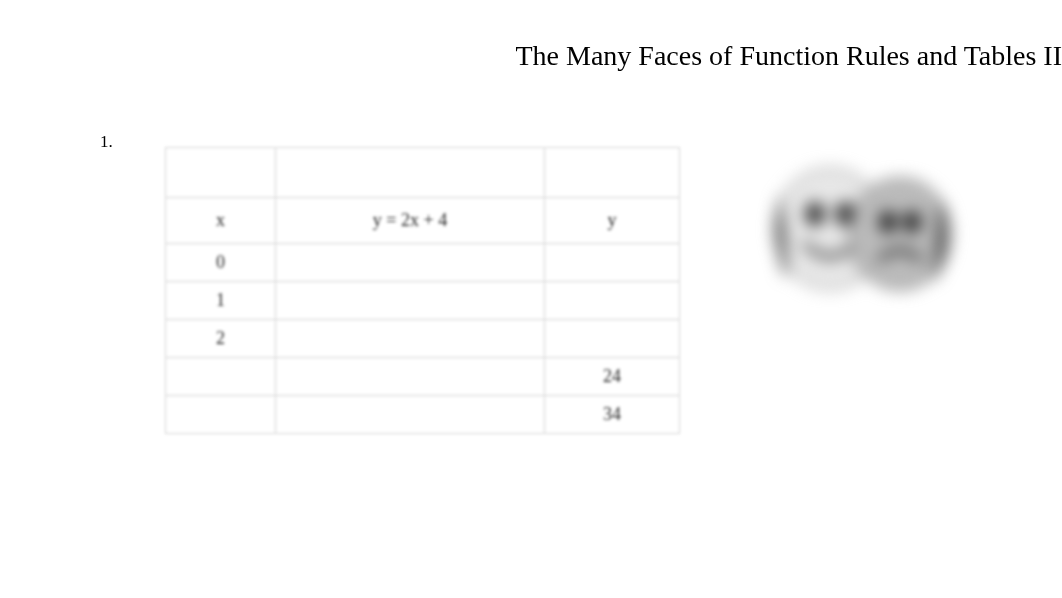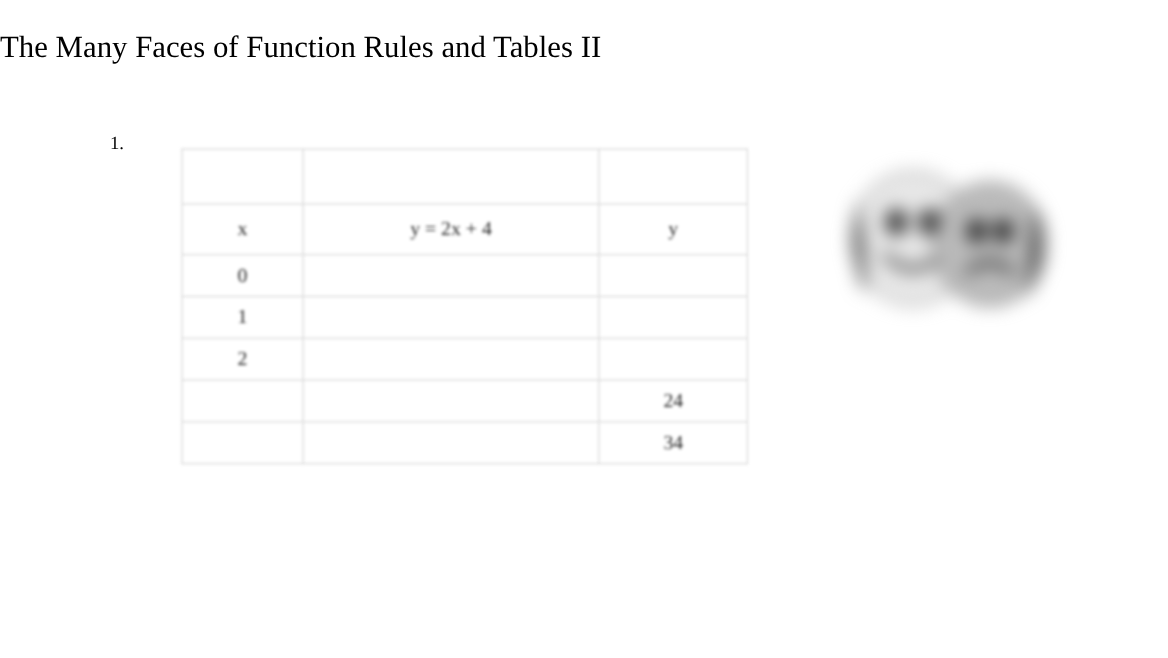--- a/index.html
+++ b/index.html
@@ -8,24 +8,24 @@
       box-sizing: border-box;
     }
     body {
       width: 1062px;
       height: 598px;
       background: #ffffff;
       font-family: Georgia, 'Times New Roman', serif;
       position: relative;
     }
     .title {
-      text-align: left;
+      text-align: right;
       font-size: 28px;
       font-weight: normal;
-      padding-top: 28px;
+      padding-top: 40px;
       color: #000;
     }
     .content {
       position: relative;
       margin-top: 60px;
     }
     .problem-number {
       position: absolute;
       left: 100px;
       top: 0px;

